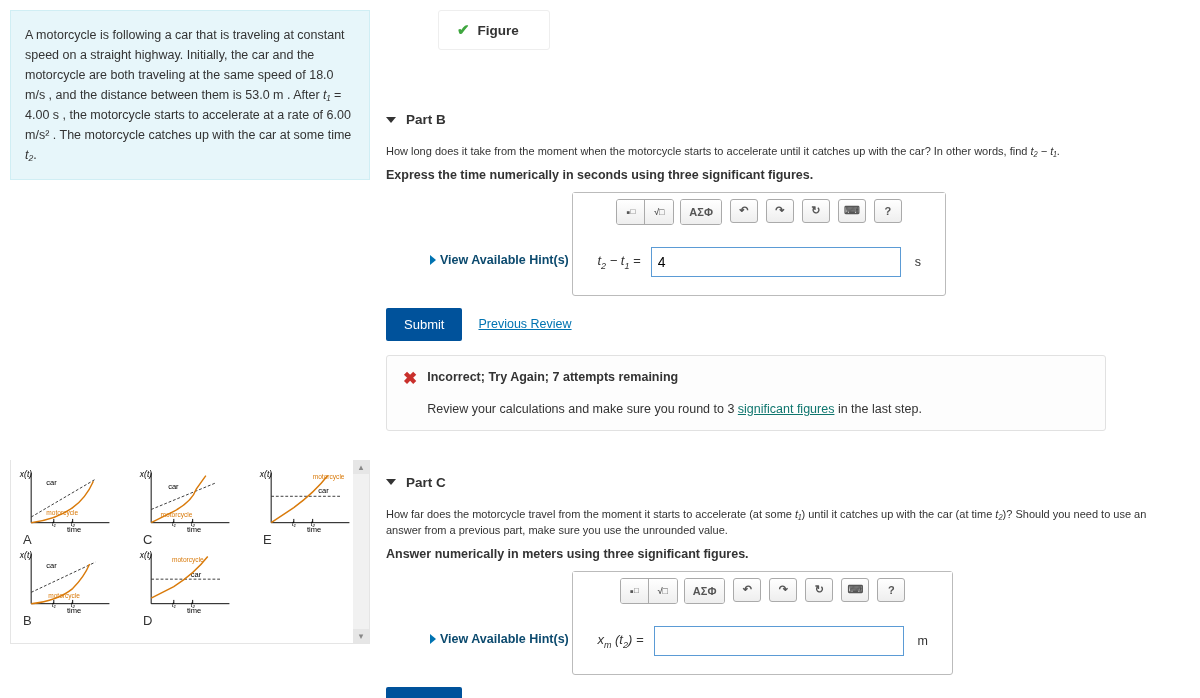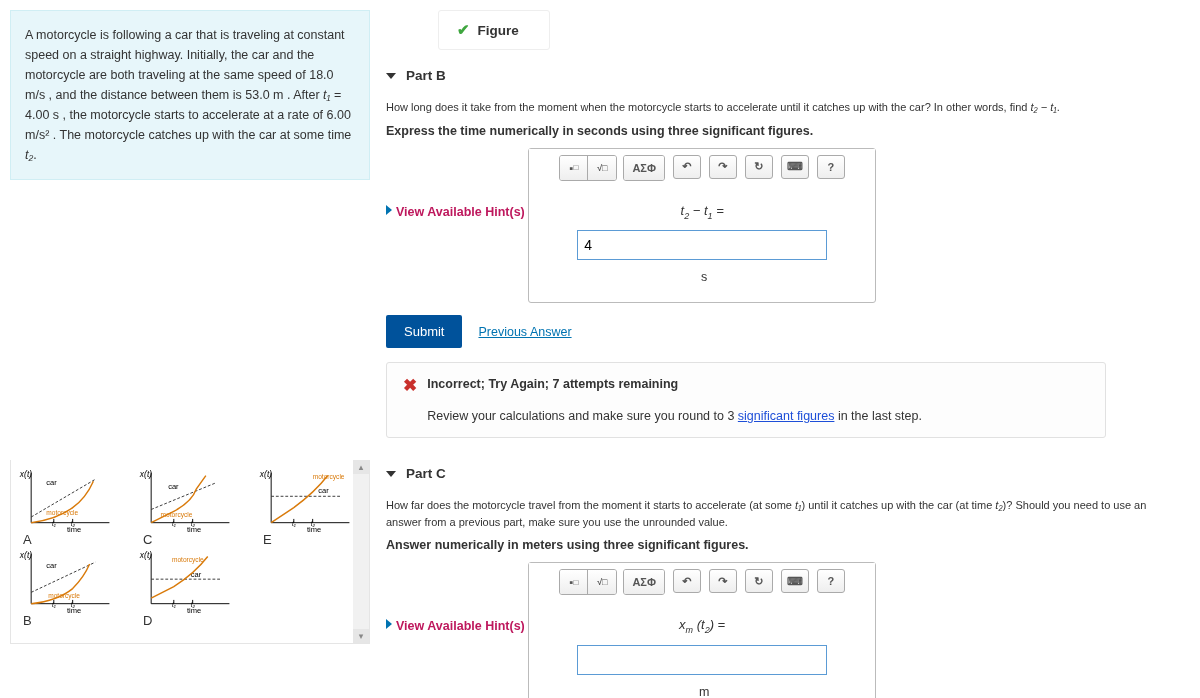--- a/index.html
+++ b/index.html
@@ -23,49 +23,49 @@
     .ucell { display: flex; flex-direction: column; align-items: flex-start; }
     .ulabel { font-size: 13px; margin-top: -2px; margin-left: 4px;}
     .uplot { width: 96px; height: 66px; position: relative; }
     .ulabel.bottom-row { margin-top: -2px; }
 
     .correct-bar { display: inline-flex; align-items: center; gap: 8px; border: 1px solid #eee; padding: 10px 30px 10px 18px; border-radius: 3px; margin-left: 52px; margin-bottom: 18px;}
     .check-ic { color: #3fa63f; font-weight: bold; font-size: 15px; }
     .correct-bar .txt { font-weight: bold; font-size: 13.5px; }
 
     .part-block { margin-bottom: 20px; }
-    .part-header { display: flex; align-items: center; gap: 10px; font-weight: bold; font-size: 13.5px; margin-bottom: 16px; }
+    .part-header { display: flex; align-items: center; gap: 10px; font-weight: bold; font-size: 13.5px; margin-bottom: 16px; margin-top: 44px; }
     .caret-dn { width: 0; height: 0; border-left: 5px solid transparent; border-right: 5px solid transparent; border-top: 6px solid #333; }
 
     .part-content { padding-left: 0; }
     .prompt-txt { font-size: 11px; line-height: 1.5; margin-bottom: 8px; }
     .prompt-bold { font-weight: bold; font-size: 12.5px; margin-bottom: 10px; }
-    .hint-link { color: #be185d; font-size: 12.5px; cursor: pointer; font-weight: bold; margin-bottom: 14px; display: inline-flex; gap: 4px; }
+    .hint-link { color: #0c4a6e; font-size: 12.5px; cursor: pointer; font-weight: bold; margin-bottom: 14px; display: inline-flex; align-items: center; gap: 4px; margin-left: 44px; }
     .caret-rt { width: 0; height: 0; border-top: 5px solid transparent; border-bottom: 5px solid transparent; border-left: 6px solid #0073b1; }
 
     .answer-box { border: 1px solid #bbb; border-radius: 3px; display: inline-block; margin-bottom: 12px; }
     .tool-row { display: flex; gap: 2px; padding: 6px 30px; justify-content: center; background: #fff; }
     .tgroup { display:flex; border:1px solid #aaa; border-radius:3px; overflow:hidden;}
     .tbtn { min-width: 28px; height: 24px; border: none; border-right:1px solid #aaa; background: linear-gradient(#fff,#eee); color: #555; display: flex; align-items: center; justify-content: center; font-size: 11px; cursor: pointer; font-weight:bold; padding: 0 4px;}
     .tbtn:last-child { border-right: none;}
     .tbtn.std { border:1px solid #aaa; border-radius:3px; margin-left: 6px; background: linear-gradient(#fff,#eee); }
-    .input-row { display: flex; align-items: center; padding: 16px 24px 18px; gap: 10px; flex-direction: column; }
+    .input-row { display: flex; align-items: center; padding: 16px 24px 18px; gap: 10px; }
     .var-lbl { font-size: 13px; font-style: italic; }
     .ans-input { width: 250px; height: 30px; border: 1px solid #5b9bd5; padding: 2px 6px; font-size: 14px; font-family: inherit; }
     .unit { font-size: 12.5px; margin-left: 4px; }
 
     .action-row { display: flex; align-items: center; gap: 16px; margin-bottom: 14px; }
     .submit-btn { background: #00529b; color: #fff; border: none; padding: 9px 18px; font-size: 13px; border-radius: 2px; cursor: pointer; }
     .prev-link { color: #0073b1; font-size: 12.5px; text-decoration: underline; cursor: pointer; }
 
     .feedback { border: 1px solid #e1e1e1; border-radius: 3px; padding: 14px 16px; display: flex; gap: 10px; align-items: flex-start; background: #fdfdfd; max-width: 720px;}
     .fx { color: #c9302c; font-weight: bold; font-size: 17px; line-height: 1; }
     .fcontent .ftitle { font-weight: bold; font-size: 12.5px; margin-bottom: 18px;}
     .fcontent .fbody { font-size: 12.5px; }
-    .fcontent .fbody .slink { color: #1d4ed8; text-decoration: underline; cursor: pointer; }
+    .fcontent .fbody .slink { color: #0f766e; text-decoration: underline; cursor: pointer; }
     .sub1 { font-size: 9px; vertical-align: sub;}
   </style>
 </head>
 <body>
 
 <div class="main-layout">
   <div class="left-col">
     <div class="problem-box">
       <span>A motorcycle is following a car that is traveling at constant speed on a straight highway. Initially, the car and the motorcycle are both traveling at the same speed of 18.0 m/s , and the distance between them is 53.0 m . After </span><i>t₁</i><span> = 4.00 s , the motorcycle starts to accelerate at a rate of 6.00 m/s² . The motorcycle catches up with the car at some time </span><i>t₂</i><span>.</span>
     </div>
@@ -211,21 +211,21 @@
           </div>
           <div class="input-row">
             <span class="var-lbl">t<span class="sub1">2</span> − t<span class="sub1">1</span> =</span>
             <input class="ans-input" value="4" style="">
             <span class="unit">s</span>
           </div>
         </div>
 
         <div class="action-row">
           <button class="submit-btn">Submit</button>
-          <span class="prev-link">Previous Answer</span>
+          <span class="prev-link">Previous Review</span>
         </div>
 
         <div class="feedback">
           <span class="fx">✖</span>
           <div class="fcontent">
             <div class="ftitle">Incorrect; Try Again; 7 attempts remaining</div>
             <div class="fbody">
               <span>Review your calculations and make sure you round to 3 </span><span class="slink">significant figures</span><span> in the last step.</span>
             </div>
           </div>

